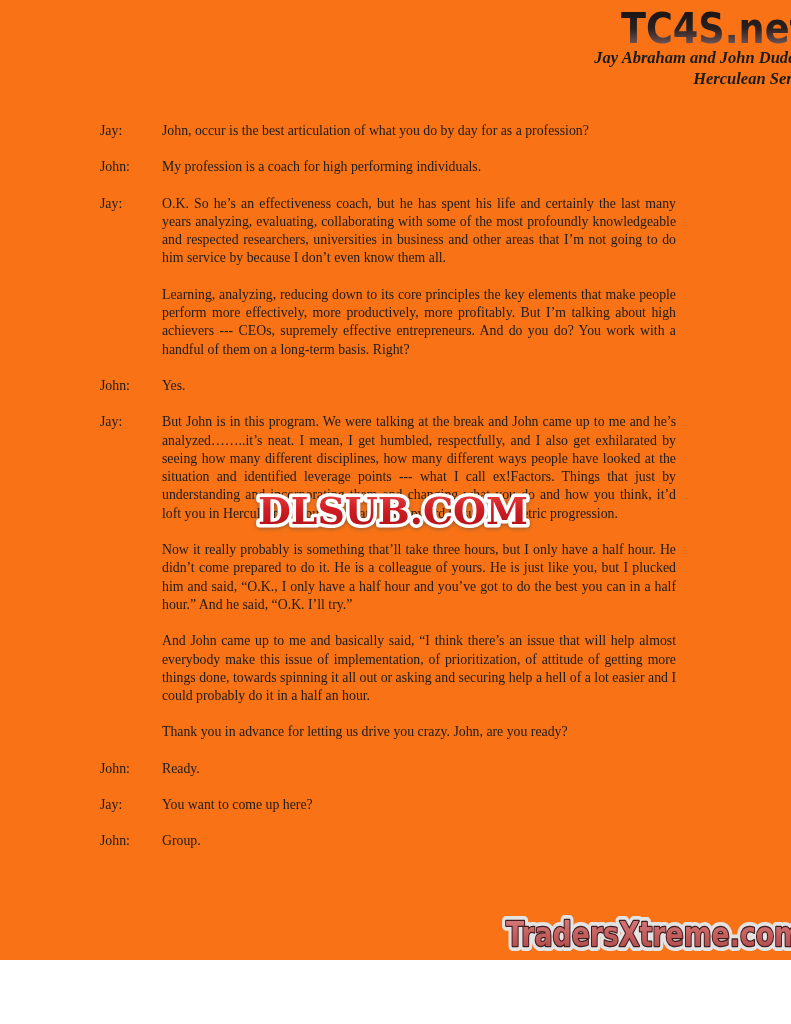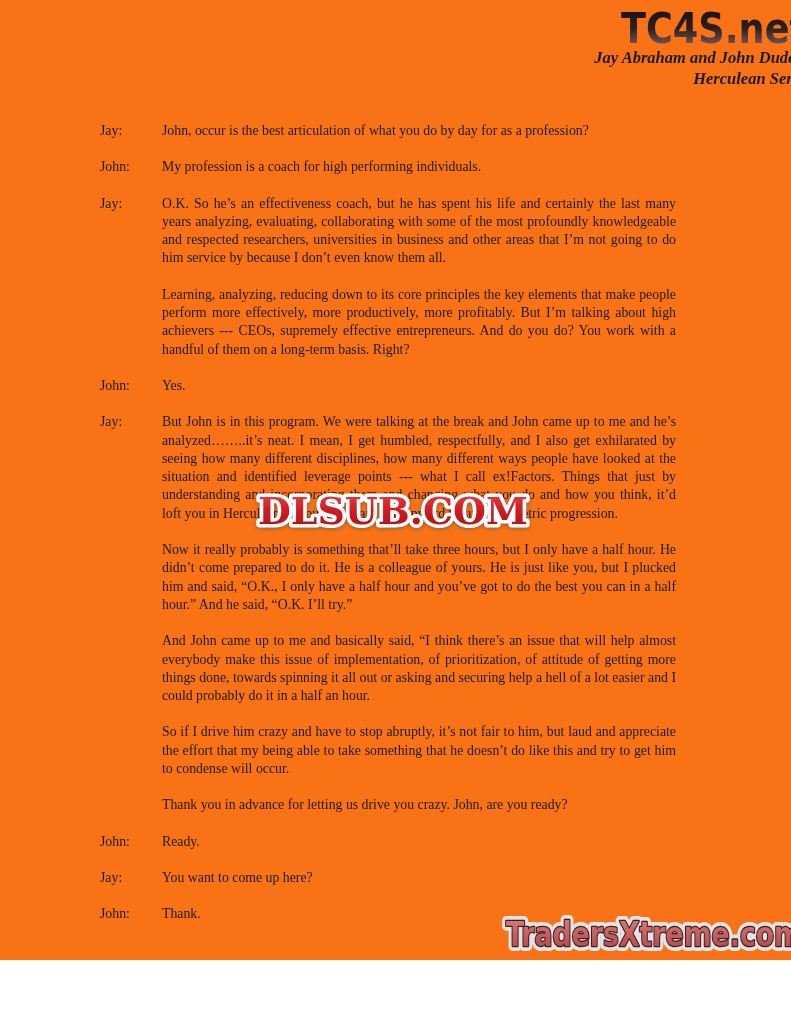--- a/index.html
+++ b/index.html
@@ -79,43 +79,39 @@
   <div class="row">
     <span class="speaker"></span>
     <p class="speech">Now it really probably is something that’ll take three hours, but I only have a half hour.  He didn’t come prepared to do it.  He is a colleague of yours.  He is just like you, but I plucked him and said, “O.K., I only have a half hour and you’ve got to do the best you can in a half hour.”  And he said, “O.K.  I’ll try.”</p>
   </div>
 
   <div class="row">
     <span class="speaker"></span>
     <p class="speech">And John came up to me and basically said, “I think there’s an issue that will help almost everybody make this issue of implementation, of prioritization, of attitude of getting more things done, towards spinning it all out or asking and securing help a hell of a lot easier and I could probably do it in a half an hour.</p>
   </div>
 
-  <div class="row">
-    <span class="speaker"></span>
-    <p class="speech">So if I drive him crazy and have to stop abruptly, it’s not fair to him, but laud and appreciate the effort that my being able to take something that he doesn’t do like this and try to get him to condense will occur.</p>
-  </div>
 
   <div class="row">
     <span class="speaker"></span>
     <p class="speech">Thank you in advance for letting us drive you crazy.  John, are you ready?</p>
   </div>
 
   <div class="row">
     <span class="speaker">John:</span>
     <p class="speech">Ready.</p>
   </div>
 
   <div class="row">
     <span class="speaker">Jay:</span>
     <p class="speech">You want to come up here?</p>
   </div>
 
   <div class="row">
     <span class="speaker">John:</span>
-    <p class="speech">Thank.</p>
+    <p class="speech">Group.</p>
   </div>
 </div>
 
   <svg class="dlsub-stamp" width="300" height="56" viewBox="0 0 300 56">
     <defs>
       <linearGradient id="gRed" x1="0" y1="0" x2="0" y2="1">
         <stop offset="0%" stop-color="#ea4a4a"></stop>
         <stop offset="45%" stop-color="#d01e24"></stop>
         <stop offset="100%" stop-color="#a80f15"></stop>
       </linearGradient>

